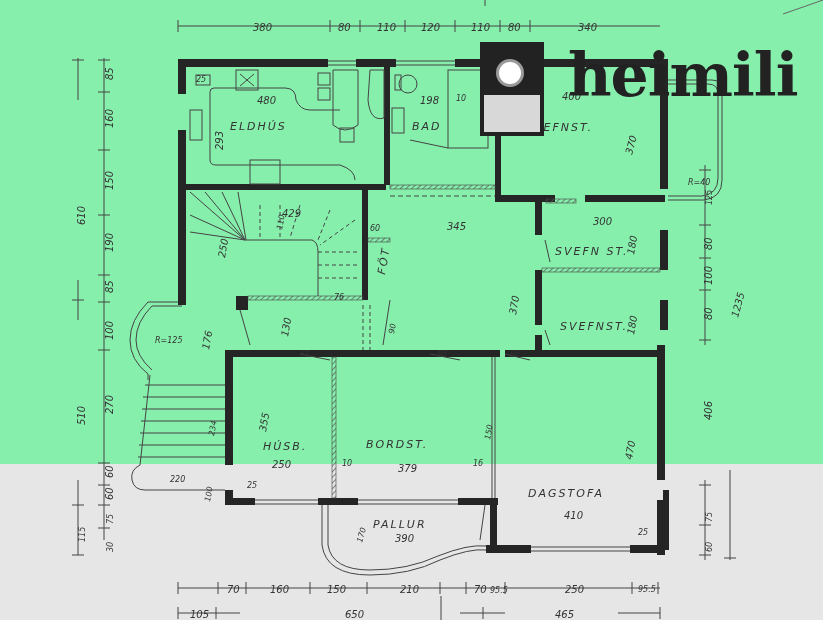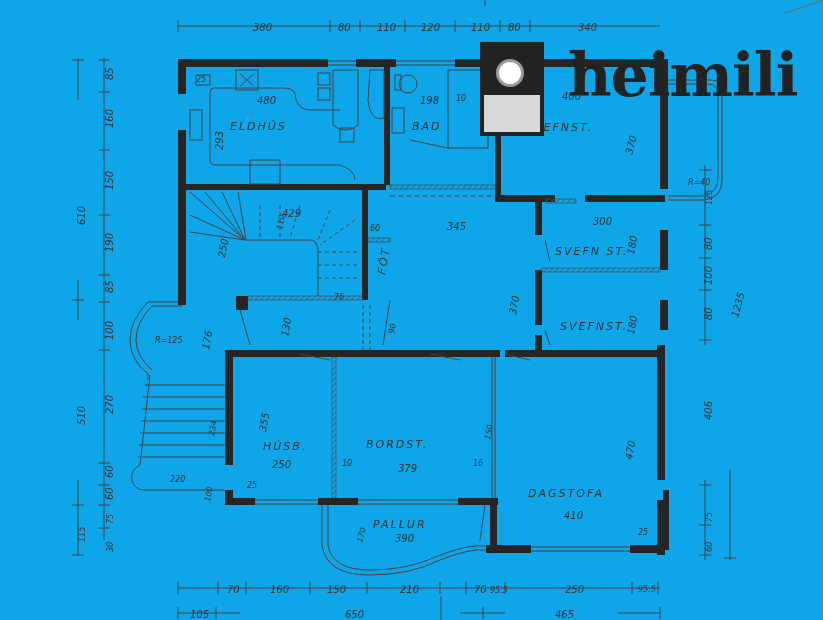--- a/index.html
+++ b/index.html
@@ -1,17 +1,17 @@
 <!DOCTYPE html>
 <html><head>
 <meta charset="utf-8">
 <style>
   html,body{margin:0;padding:0;}
   body{width:823px;height:620px;overflow:hidden;background:#e6e6e6;position:relative;font-family:"DejaVu Sans",sans-serif;color:#2a2a2a;}
-  .sheet{position:absolute;left:0;top:0;width:823px;height:620px;background:#0ea5e9;}
+  .sheet{position:absolute;left:0;top:0;width:823px;height:464px;background:#86efac;}
   svg.plan{position:absolute;left:0;top:0;}
   .hand{font-family:"DejaVu Sans",sans-serif;font-style:italic;fill:#333;}
   .room{font-size:11px;letter-spacing:2px;}
   .dim{font-size:10px;}
   .dimsm{font-size:8px;}
   .logo{position:absolute;left:480px;top:42px;width:340px;height:100px;}
   .logo-box{position:absolute;left:0;top:0;width:64px;height:94px;background:#222;}
   .logo-box-inner{position:absolute;left:4px;top:53px;width:56px;height:37px;background:#e8e8e8;opacity:0.92;}
   .logo-dot{position:absolute;left:16px;top:17px;width:22px;height:22px;border-radius:50%;background:#fff;border:3px solid #9a9a9a;}
   .logo-word{position:absolute;left:88px;top:8px;font-family:"DejaVu Serif",serif;font-weight:bold;font-size:60px;line-height:50px;color:#222;letter-spacing:-1px;}

